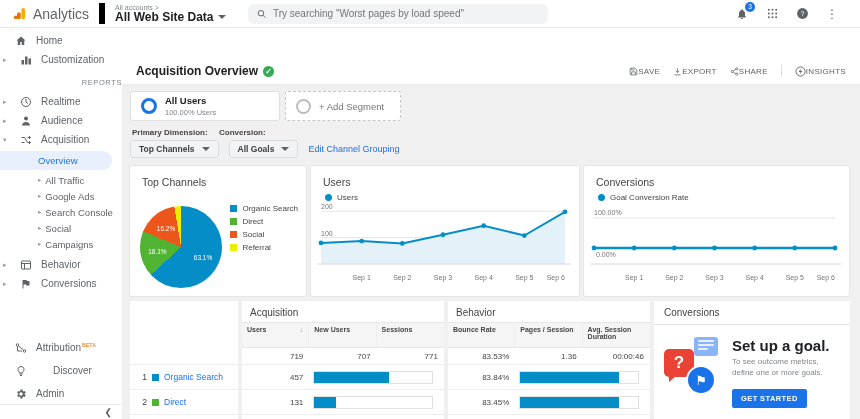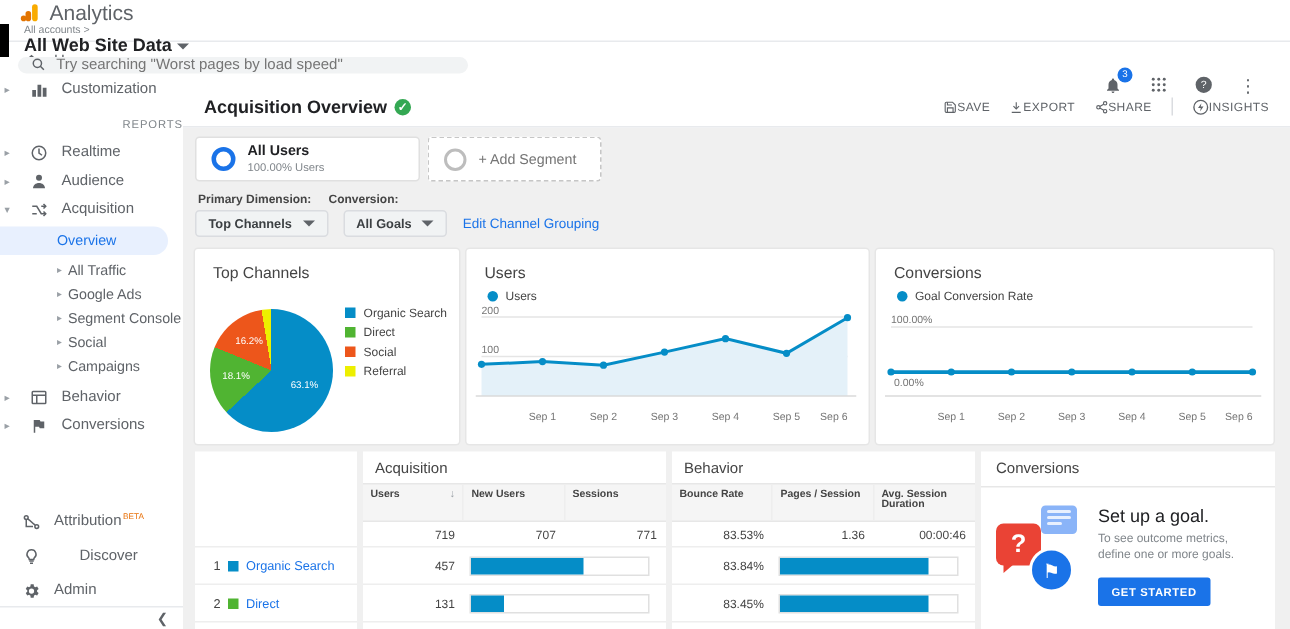--- a/index.html
+++ b/index.html
@@ -1,19 +1,19 @@
 <!DOCTYPE html>
 <html><head>
 <meta charset="utf-8">
 <style>
   * { margin:0; padding:0; box-sizing:border-box; }
   html,body { width:860px; height:419px; overflow:hidden; font-family:"Liberation Sans", sans-serif; background:#fff; color:#3c4043; }
 
   
-  .appbar { position:absolute; left:0; top:0; width:860px; height:28px; background:#fff; border-bottom:1px solid #e8eaed; display:flex; z-index:10;flex-direction:column; }
+  .appbar { position:absolute; left:0; top:0; width:860px; height:28px; background:#fff; border-bottom:1px solid #e8eaed; display:flex; align-items:center; z-index:10; }
   .brand { display:flex; align-items:center; gap:6px; padding:0 10px 0 12px; }
   .brand-name { font-size:14px; color:#5f6368; }
   .acct { border-left:6px solid #000000; padding:1px 10px; line-height:1.05; }
   .acct-small { font-size:7px; color:#80868b; }
   .acct-prop { font-size:12px; color:#202124; font-weight:bold; display:flex; align-items:center; gap:4px; }
   .caret { width:0; height:0; border-left:4px solid transparent; border-right:4px solid transparent; border-top:4px solid #5f6368; display:inline-block; }
   .searchbox { margin-left:12px; width:300px; height:20px; background:#f1f3f4; border-radius:6px; display:flex; align-items:center; gap:7px; padding:0 9px; }
   .searchbox input { border:none; background:transparent; outline:none; font-size:10px; color:#5f6368; width:100%; font-family:"Liberation Sans",sans-serif; }
   .appbar-right { margin-left:auto; display:flex; align-items:center; gap:14px; padding-right:20px; }
   .iconbtn { position:relative; width:16px; height:16px; display:flex; align-items:center; justify-content:center; color:#5f6368; cursor:pointer; }
@@ -103,21 +103,21 @@
 
   .conv-col { width:196px; position:relative; }
   .conv-title { font-size:10px; color:#444; padding:6px 10px; border-bottom:1px solid #e7e7e7; }
   .promo { display:flex; gap:10px; padding:12px 10px; }
   .promo-art { position:relative; width:58px; height:58px; flex:0 0 58px; }
   .art-q { position:absolute; left:0; top:12px; width:30px; height:28px; background:#ea4335; border-radius:5px; color:#fff; font-weight:bold; font-size:17px; display:flex; align-items:center; justify-content:center; }
   .art-q:after { content:""; position:absolute; left:5px; bottom:-5px; border-left:7px solid #ea4335; border-bottom:6px solid transparent; }
   .art-chat { position:absolute; right:4px; top:0; width:24px; height:19px; background:#8ab4f8; border-radius:3px; padding:3px 4px; }
   .art-chat i { display:block; height:2px; background:#e8f0fe; margin-bottom:2px; border-radius:1px; }
   .art-flag { position:absolute; right:6px; bottom:0; width:30px; height:30px; border-radius:50%; background:#1a73e8; border:2px solid #fff; color:#fff; font-size:13px; display:flex; align-items:center; justify-content:center; }
-  .promo-title { font-size:12px; font-weight:normal; color:#202124; margin-bottom:3px; }
+  .promo-title { font-size:15px; font-weight:bold; color:#202124; margin-bottom:3px; }
   .promo-desc { font-size:8px; color:#80868b; line-height:1.35; margin-bottom:8px; width:110px; }
   .btn-primary { background:#1a73e8; color:#fff; font-size:7.5px; font-weight:bold; letter-spacing:0.4px; border:none; border-radius:2px; padding:5px 9px; cursor:pointer; font-family:"Liberation Sans",sans-serif; }
 
   svg text { font-family:"Liberation Sans",sans-serif; }
 </style>
 </head>
 <body>
 
 <div class="appbar">
   <div class="brand">
@@ -236,21 +236,21 @@
   <div class="subnav">
     <span class="arr">▸</span>
     <span>All Traffic</span>
   </div>
   <div class="subnav">
     <span class="arr">▸</span>
     <span>Google Ads</span>
   </div>
   <div class="subnav">
     <span class="arr">▸</span>
-    <span>Segment Console</span>
+    <span>Search Console</span>
   </div>
   <div class="subnav">
     <span class="arr">▸</span>
     <span>Social</span>
   </div>
   <div class="subnav">
     <span class="arr">▸</span>
     <span>Campaigns</span>
   </div>
 

